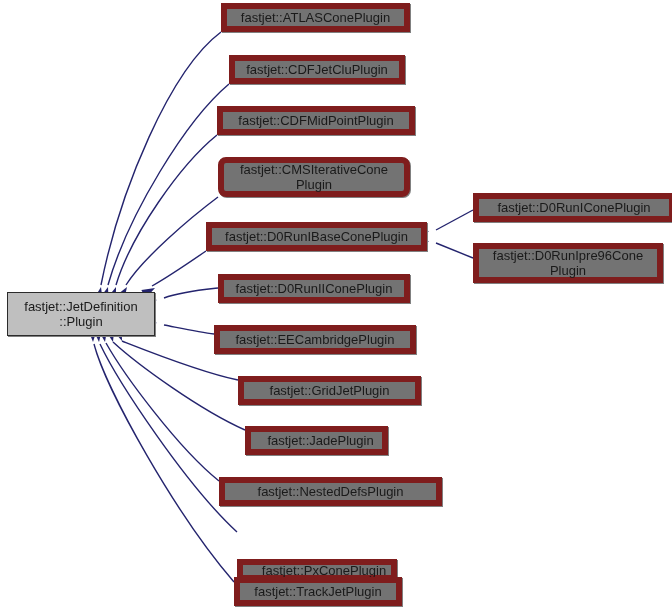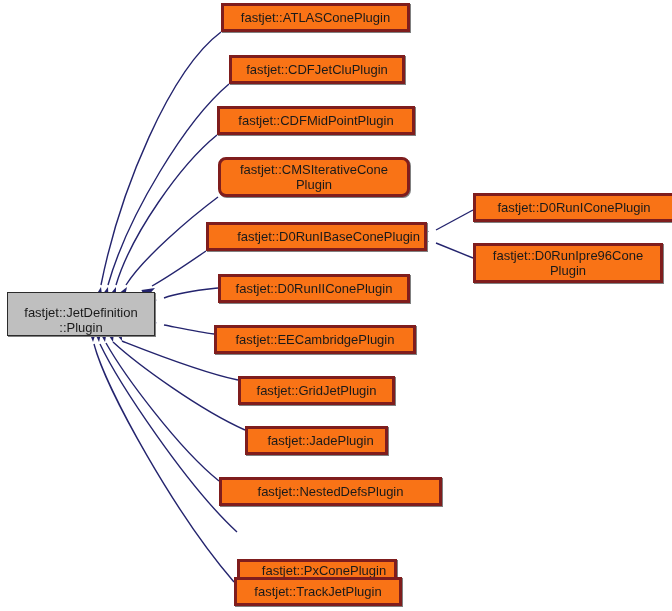--- a/index.html
+++ b/index.html
@@ -23,22 +23,22 @@
     height: 611px;
     pointer-events: none;
   }
   .node {
     position: absolute;
     box-sizing: border-box;
     display: flex;
     align-items: center;
     justify-content: center;
     text-align: center;
-    background: #f97316;
-    border: 3px solid #7f1d1d;
+    background: #737373;
+    border: 6px solid #7f1d1d;
     box-shadow: 1px 1px 0 0 #808080;
     color: #1a1a1a;
     font-size: 13px;
     line-height: 15px;
     letter-spacing: 0px;
     white-space: pre-line;
     cursor: default;
   }
   .node.root {
     background: #bfbfbf;
@@ -79,33 +79,33 @@
       <polygon points="0,0 13,4.6 13,-4.6" fill="#24246e" transform="translate(122,341) rotate(249)" id="a-gridjet"></polygon>
       <polygon points="0,0 13,4.6 13,-4.6" fill="#24246e" transform="translate(113,342) rotate(256)" id="a-jade"></polygon>
       <polygon points="0,0 13,4.6 13,-4.6" fill="#24246e" transform="translate(105,342) rotate(260)" id="a-nesteddefs"></polygon>
       <polygon points="0,0 13,4.6 13,-4.6" fill="#24246e" transform="translate(99,342) rotate(264)" id="a-pxcone"></polygon>
       <polygon points="0,0 13,4.6 13,-4.6" fill="#24246e" transform="translate(93,342) rotate(268)" id="a-trackjet"></polygon>
       <polygon points="0,0 13,4.6 13,-4.6" fill="#24246e" transform="translate(429,232) rotate(205)" id="a-d0runicone"></polygon>
       <polygon points="0,0 13,4.6 13,-4.6" fill="#24246e" transform="translate(429,241) rotate(155)" id="a-d0runipre96cone"></polygon>
     </svg>
 
   <div id="node-layer">
-      <div class="node root" style="left: 7px; top: 292px; width: 148px; height: 44px; align-items: flex-end;"><span class="label">fastjet::JetDefinition
+      <div class="node root" style="left: 7px; top: 292px; width: 148px; height: 44px;"><span class="label">fastjet::JetDefinition
 ::Plugin</span></div>
       <div class="node" style="left: 221px; top: 3px; width: 189px; height: 29px;"><span class="label">fastjet::ATLASConePlugin</span></div>
       <div class="node" style="left: 229px; top: 55px; width: 176px; height: 29px;"><span class="label">fastjet::CDFJetCluPlugin</span></div>
       <div class="node" style="left: 217px; top: 106px; width: 198px; height: 29px;"><span class="label">fastjet::CDFMidPointPlugin</span></div>
       <div class="node" style="left: 218px; top: 157px; width: 192px; height: 40px; border-radius: 8px;"><span class="label">fastjet::CMSIterativeCone
 Plugin</span></div>
-      <div class="node" style="left: 206px; top: 222px; width: 221px; height: 29px; justify-content: flex-end;"><span class="label">fastjet::D0RunIBaseConePlugin</span></div>
+      <div class="node" style="left: 206px; top: 222px; width: 221px; height: 29px;"><span class="label">fastjet::D0RunIBaseConePlugin</span></div>
       <div class="node" style="left: 473px; top: 193px; width: 202px; height: 29px;"><span class="label">fastjet::D0RunIConePlugin</span></div>
       <div class="node" style="left: 473px; top: 243px; width: 190px; height: 40px;"><span class="label">fastjet::D0RunIpre96Cone
 Plugin</span></div>
       <div class="node" style="left: 218px; top: 274px; width: 192px; height: 29px;"><span class="label">fastjet::D0RunIIConePlugin</span></div>
       <div class="node" style="left: 214px; top: 325px; width: 202px; height: 29px; justify-content: center;"><span class="label">fastjet::EECambridgePlugin</span></div>
-      <div class="node" style="left: 238px; top: 376px; width: 157px; height: 29px;"><span class="label">fastjet::GridJetPlugin</span></div>
+      <div class="node" style="left: 238px; top: 376px; width: 183px; height: 29px;"><span class="label">fastjet::GridJetPlugin</span></div>
       <div class="node" style="left: 245px; top: 426px; width: 143px; height: 29px; padding-left: 8px;"><span class="label">fastjet::JadePlugin</span></div>
       <div class="node" style="left: 219px; top: 477px; width: 223px; height: 29px;"><span class="label">fastjet::NestedDefsPlugin</span></div>
       <div class="node" style="left: 237px; top: 559px; width: 160px; height: 22px; padding-left: 14px;"><span class="label">fastjet::PxConePlugin</span></div>
       <div class="node" style="left: 234px; top: 577px; width: 168px; height: 29px;"><span class="label">fastjet::TrackJetPlugin</span></div>
     </div>
 
 </div>
 
 </body></html>

